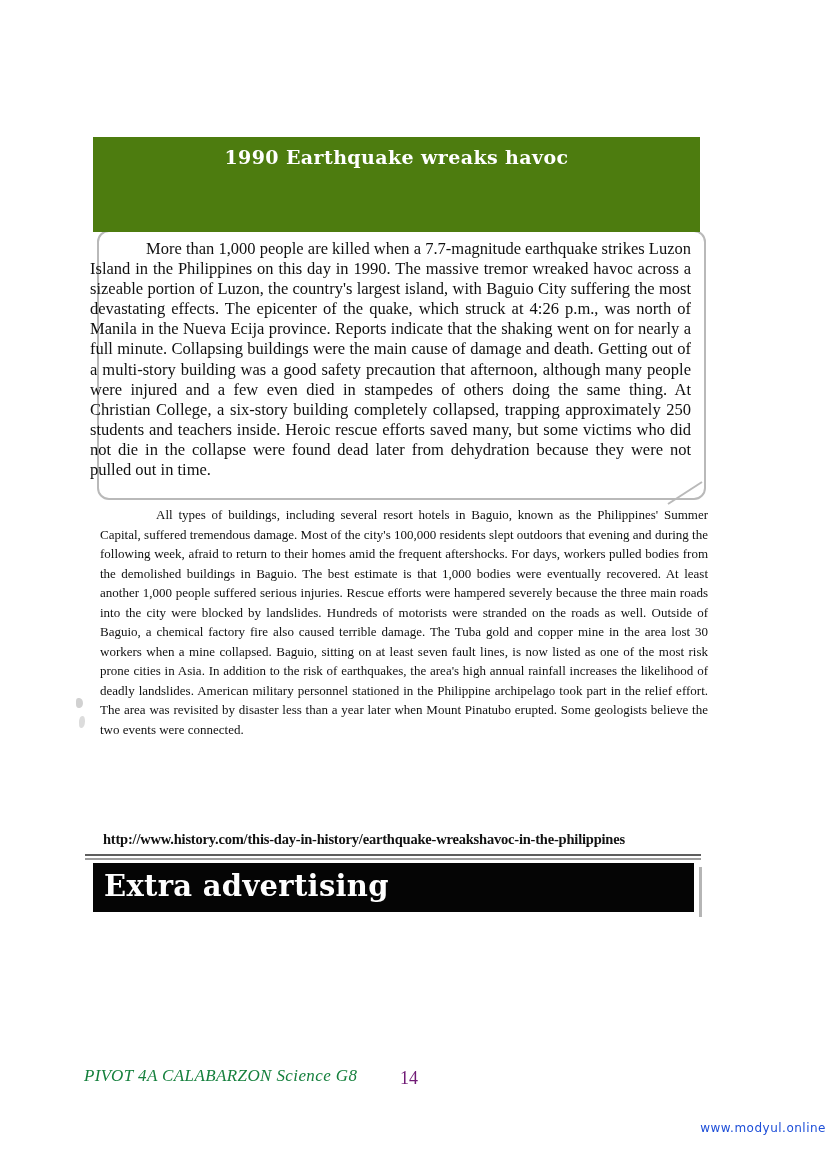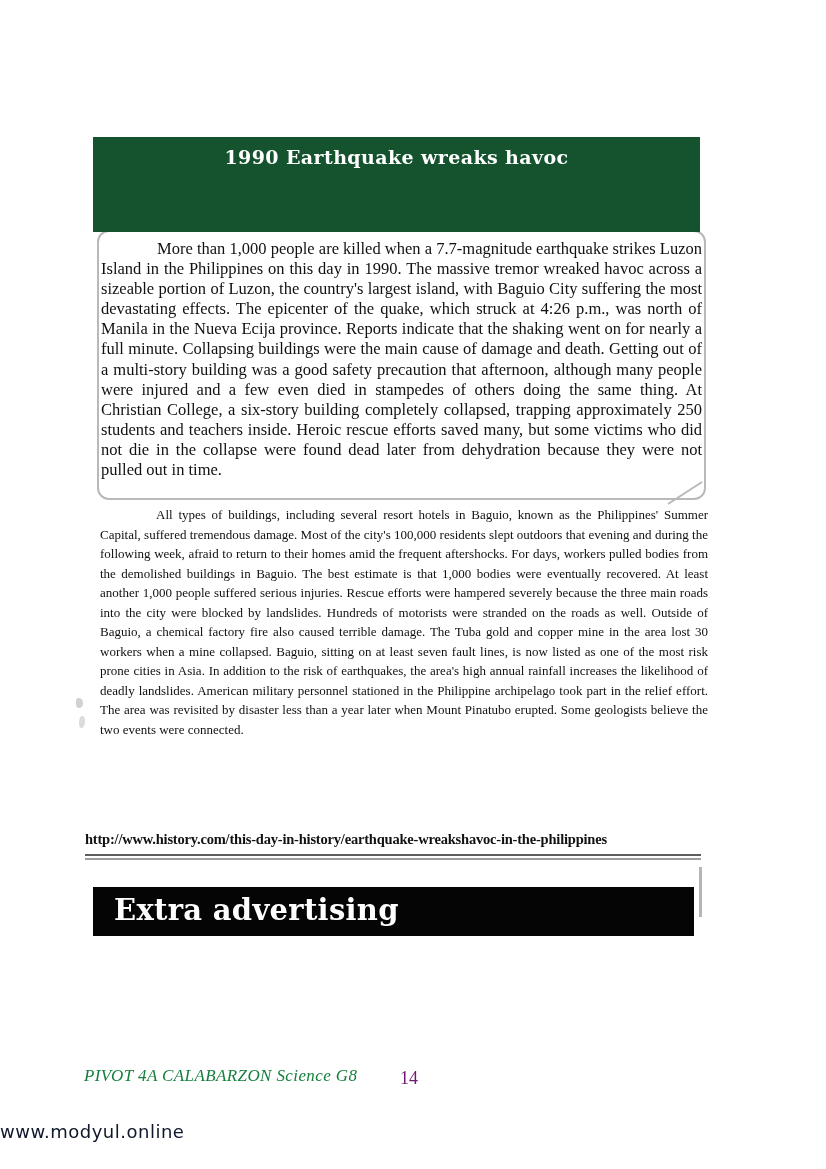--- a/index.html
+++ b/index.html
@@ -6,77 +6,77 @@
   html,body { background:#ffffff; }
   body {
     width:826px; height:1169px; position:relative; overflow:hidden;
     font-family:"Liberation Serif", serif; color:#141414;
   }
   .page { position:absolute; inset:0; background:#ffffff; }
 
   
   .top-banner {
     position:absolute; left:93px; top:137px; width:607px; height:95px;
-    background:#14532d; color:#ffffff; text-align:center; padding-top:7px;
+    background:#4d7c0f; color:#ffffff; text-align:center; padding-top:7px;
     font-family:"DejaVu Serif", serif; font-weight:bold; font-size:19px;
     line-height:27px; letter-spacing:.4px; z-index:3;
   }
 
   
   .bubble {
     position:absolute; left:97px; top:230px; width:609px; height:270px;
     border:2px solid #b9b9b9; border-radius:12px; z-index:1; background:#ffffff;
   }
   .bubble-tail { position:absolute; left:650px; top:470px; z-index:1; }
 
   .p1 {
-    position:absolute; left:101px; top:239px; width:601px; z-index:2;
+    position:absolute; left:90px; top:239px; width:601px; z-index:2;
     font-size:16.5px; line-height:20.1px; text-align:justify; text-indent:56px;
     color:#101010;
   }
   .p2 {
     position:absolute; left:100px; top:505px; width:608px;
     font-size:13px; line-height:19.5px; text-align:justify; text-indent:56px;
     color:#101010;
   }
 
   .src-url {
-    position:absolute; left:85px; top:831px; width:620px;
+    position:absolute; left:103px; top:831px; width:620px;
     font-size:14.5px; font-weight:bold; color:#111111; letter-spacing:-.2px;
     white-space:nowrap;
   }
 
   .divider {
     position:absolute; left:85px; top:854px; width:616px; height:6px;
     border-top:2px solid #5e5e5e; border-bottom:2px solid #9c9c9c; background:#ffffff;
   }
 
   
   .extra-banner {
     position:absolute; left:93px; top:863px; width:601px; height:49px;
     background:#050505; color:#ffffff; overflow:hidden;
     font-family:"DejaVu Serif", serif; font-weight:bold; font-size:29px;
-    line-height:46px; padding-left:21px; letter-spacing:.3px; z-index:2;margin-top:24px;
+    line-height:46px; padding-left:11px; letter-spacing:.3px; z-index:2;
   }
   .extra-shadow {
     position:absolute; left:699px; top:867px; width:3px; height:50px;
     background:#b5b5b5;
   }
 
   .footer-book {
     position:absolute; left:84px; top:1066px;
     font-style:italic; font-size:17px; letter-spacing:.4px; color:#15803d;
   }
   .footer-page {
     position:absolute; left:400px; top:1068px;
     font-size:18px; color:#701a75;
   }
   .watermark {
-    position:absolute; left:0; right:0; top:1121px; text-align:left;
-    font-family:"DejaVu Sans", sans-serif; font-size:18px; color:#0f172a;
+    position:absolute; left:0; right:0; top:1121px; text-align:right;
+    font-family:"DejaVu Sans", sans-serif; font-size:12px; color:#1d4ed8;
     letter-spacing:.5px;
   }
 
   
   .speck1 { position:absolute; left:76px; top:698px; width:7px; height:10px;
     background:#9a9a9a; opacity:.45; border-radius:40% 60% 55% 45%; }
   .speck2 { position:absolute; left:79px; top:716px; width:6px; height:12px;
     background:#9a9a9a; opacity:.35; border-radius:55% 45% 60% 40%; }
 </style>
 </head>

